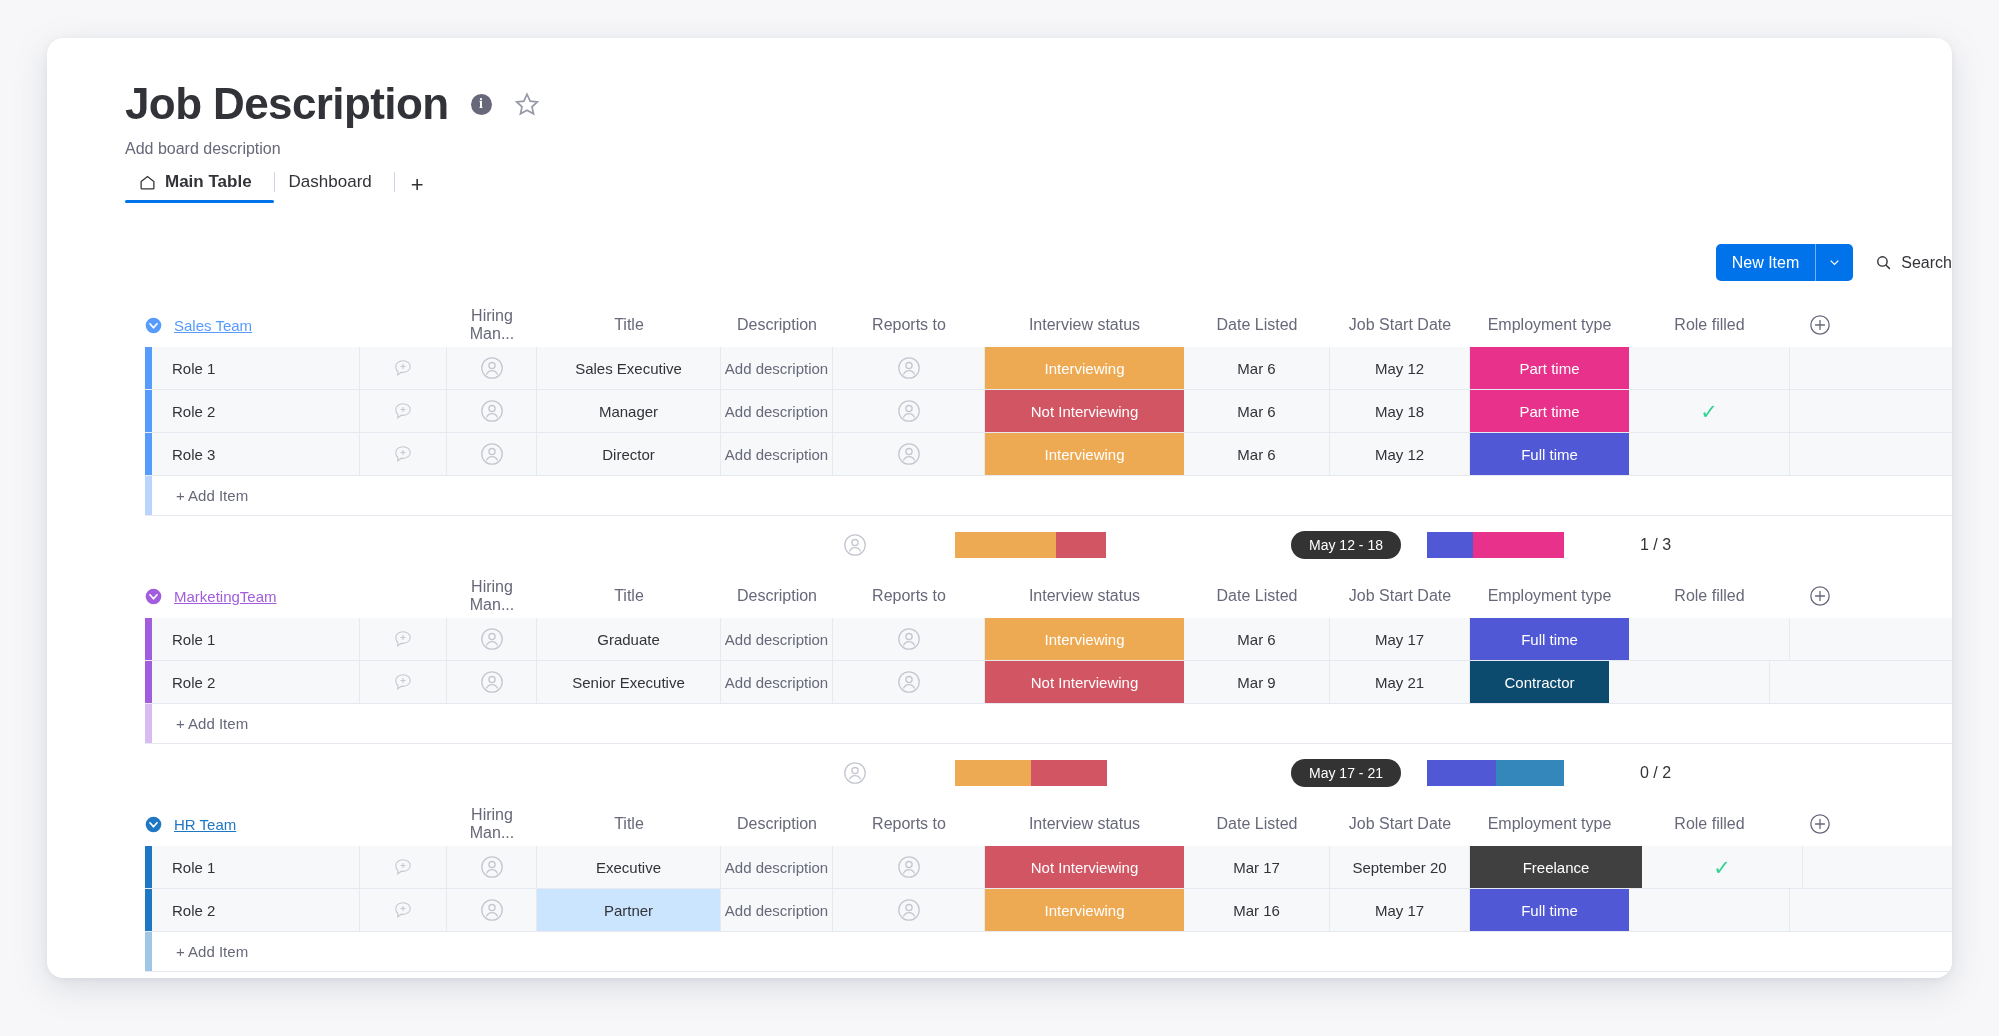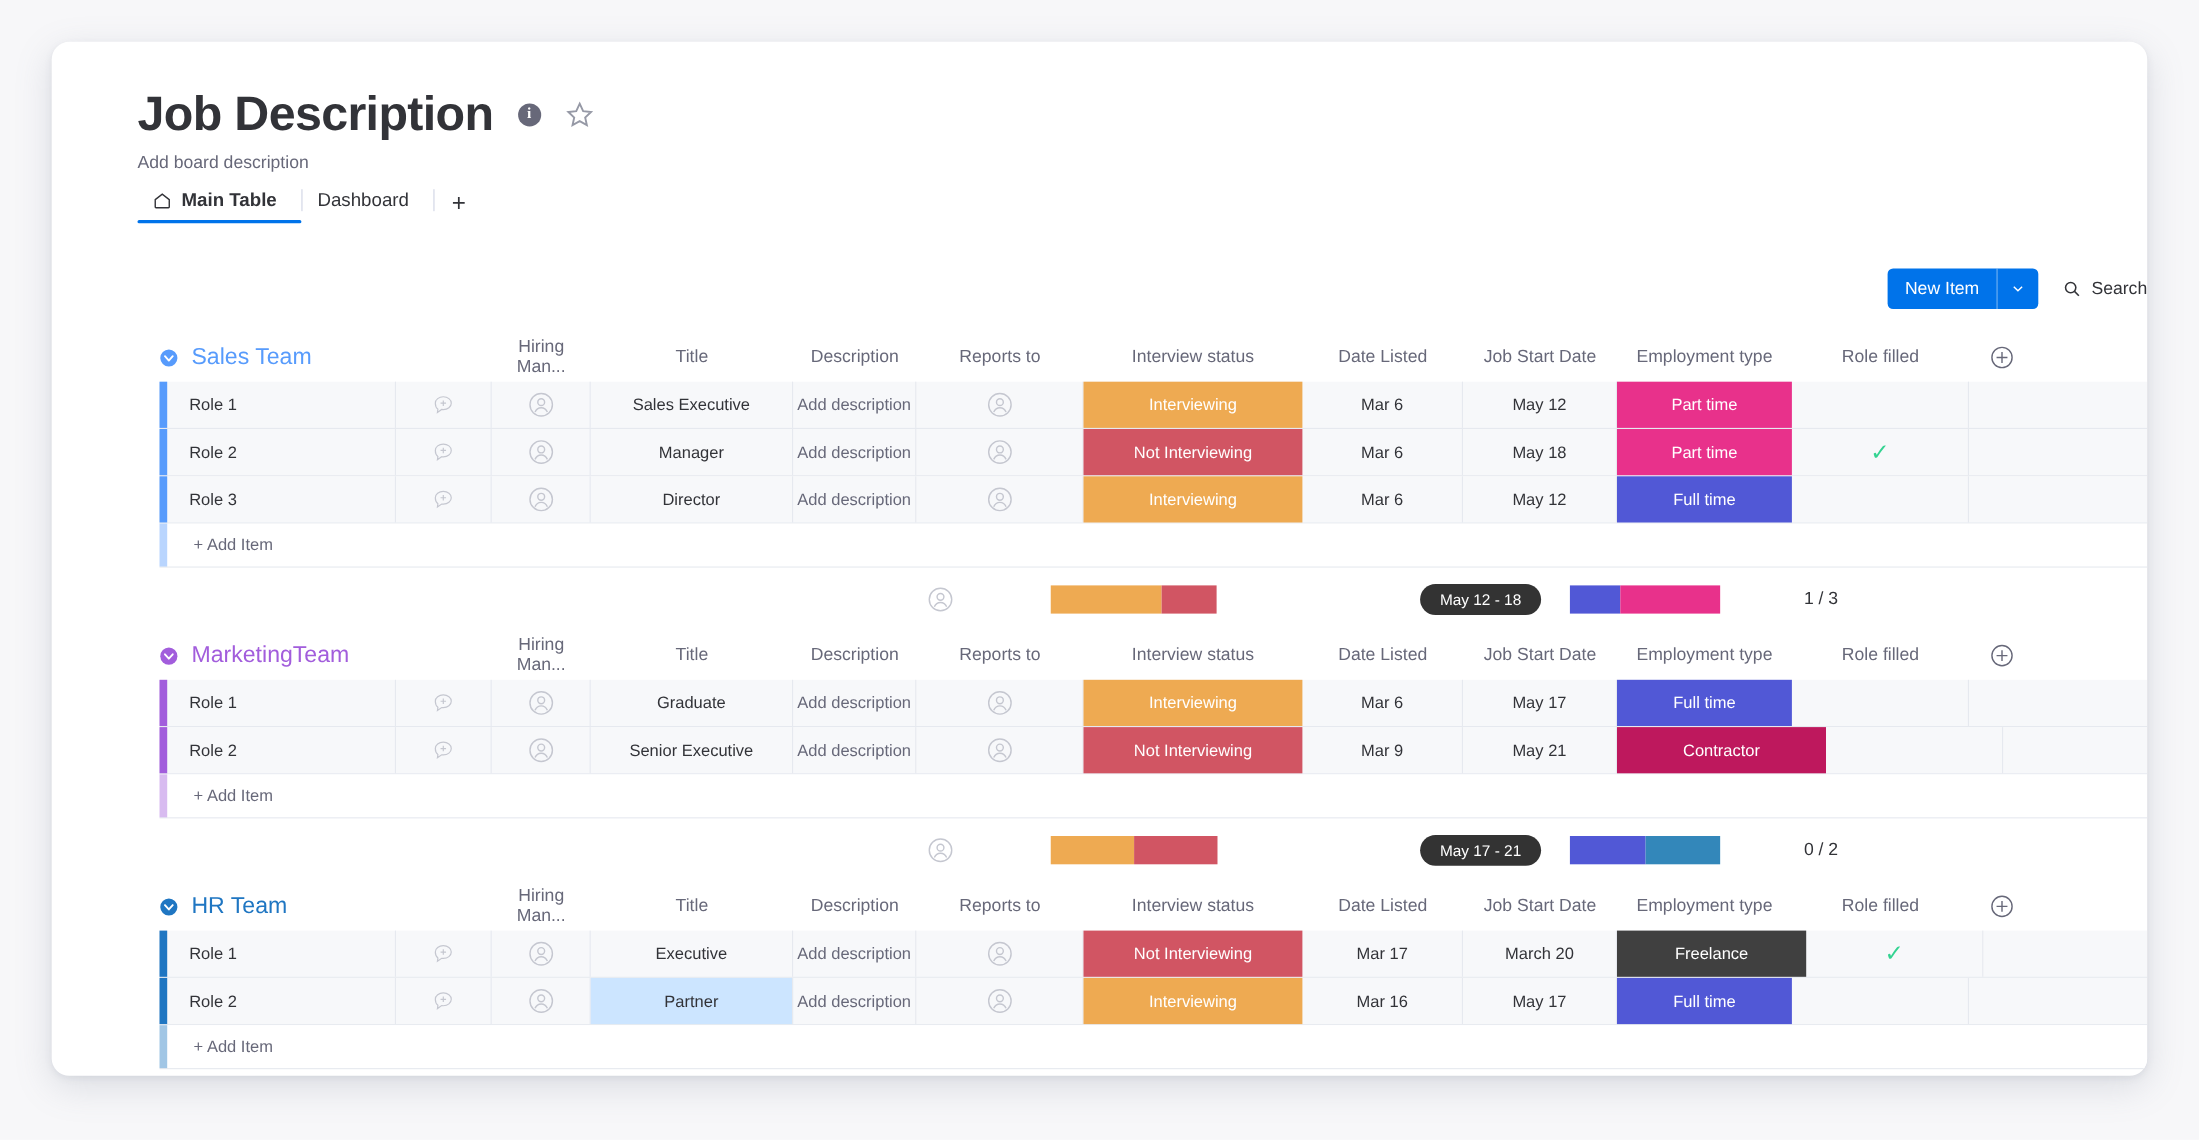--- a/index.html
+++ b/index.html
@@ -69,21 +69,21 @@
     font-size: 16px; color: #323338; cursor: pointer;
   }
 
   
   .table-area { position: relative; margin-top: 22px; }
   .group { position: relative; }
   .group-header {
     display: flex; align-items: center; height: 44px; padding-left: 98px;
   }
   .group-caret { width: 17px; height: 17px; margin-right: 12px; flex: none; }
-  .group-name { font-size: 21px; white-space: nowrap; }
+  .group-name { font-size: 15px; white-space: nowrap; text-decoration: underline; }
 
   .hcols { display: flex; flex: 1; }
   .hcol {
     font-size: 16px; color: #676879; text-align: center;
     display: flex; align-items: center; justify-content: center;
   }
 
   .rows { padding-left: 98px; }
   .row {
     display: flex; align-items: stretch; height: 43px;
@@ -389,21 +389,21 @@
             <div class="cell" style="width:184px">Senior Executive</div>
             <div class="cell muted" style="width:112px">Add description</div>
             <div class="cell" style="width:152px">
               <svg class="avatar-icon">
                 <use href="#sym-avatar"></use>
               </svg>
             </div>
             <div class="cell status" style="width:199px;background:#d15563">Not Interviewing</div>
             <div class="cell" style="width:146px">Mar 9</div>
             <div class="cell" style="width:140px">May 21</div>
-            <div class="cell status" style="width:190px;background:#be185d">Contractor</div>
+            <div class="cell status" style="width:139px;background:#0c4a6e">Contractor</div>
             <div class="cell" style="width:161px"></div>
             <div class="cell" style="width:60px;border-right:none"></div>
           </div>
           <div class="add-item-row">
             <div class="colorbar" style="background:#a25ddc;opacity:0.42"></div>
             <div class="add-item-label">+ Add Item</div>
           </div>
         </div>
         <div class="summary">
           <div style="width:215px"></div>
@@ -477,21 +477,21 @@
             </div>
             <div class="cell" style="width:184px">Executive</div>
             <div class="cell muted" style="width:112px">Add description</div>
             <div class="cell" style="width:152px">
               <svg class="avatar-icon">
                 <use href="#sym-avatar"></use>
               </svg>
             </div>
             <div class="cell status" style="width:199px;background:#d15563">Not Interviewing</div>
             <div class="cell" style="width:146px">Mar 17</div>
-            <div class="cell" style="width:140px">March 20</div>
+            <div class="cell" style="width:140px">September 20</div>
             <div class="cell status" style="width:172px;background:#404040">Freelance</div>
             <div class="cell" style="width:161px">
               <span class="check">✓</span>
             </div>
             <div class="cell" style="width:60px;border-right:none"></div>
           </div>
           <div class="row">
             <div class="colorbar" style="background:#1f76c2"></div>
             <div class="cell name" style="width:208px">Role 2</div>
             <div class="cell" style="width:87px">

